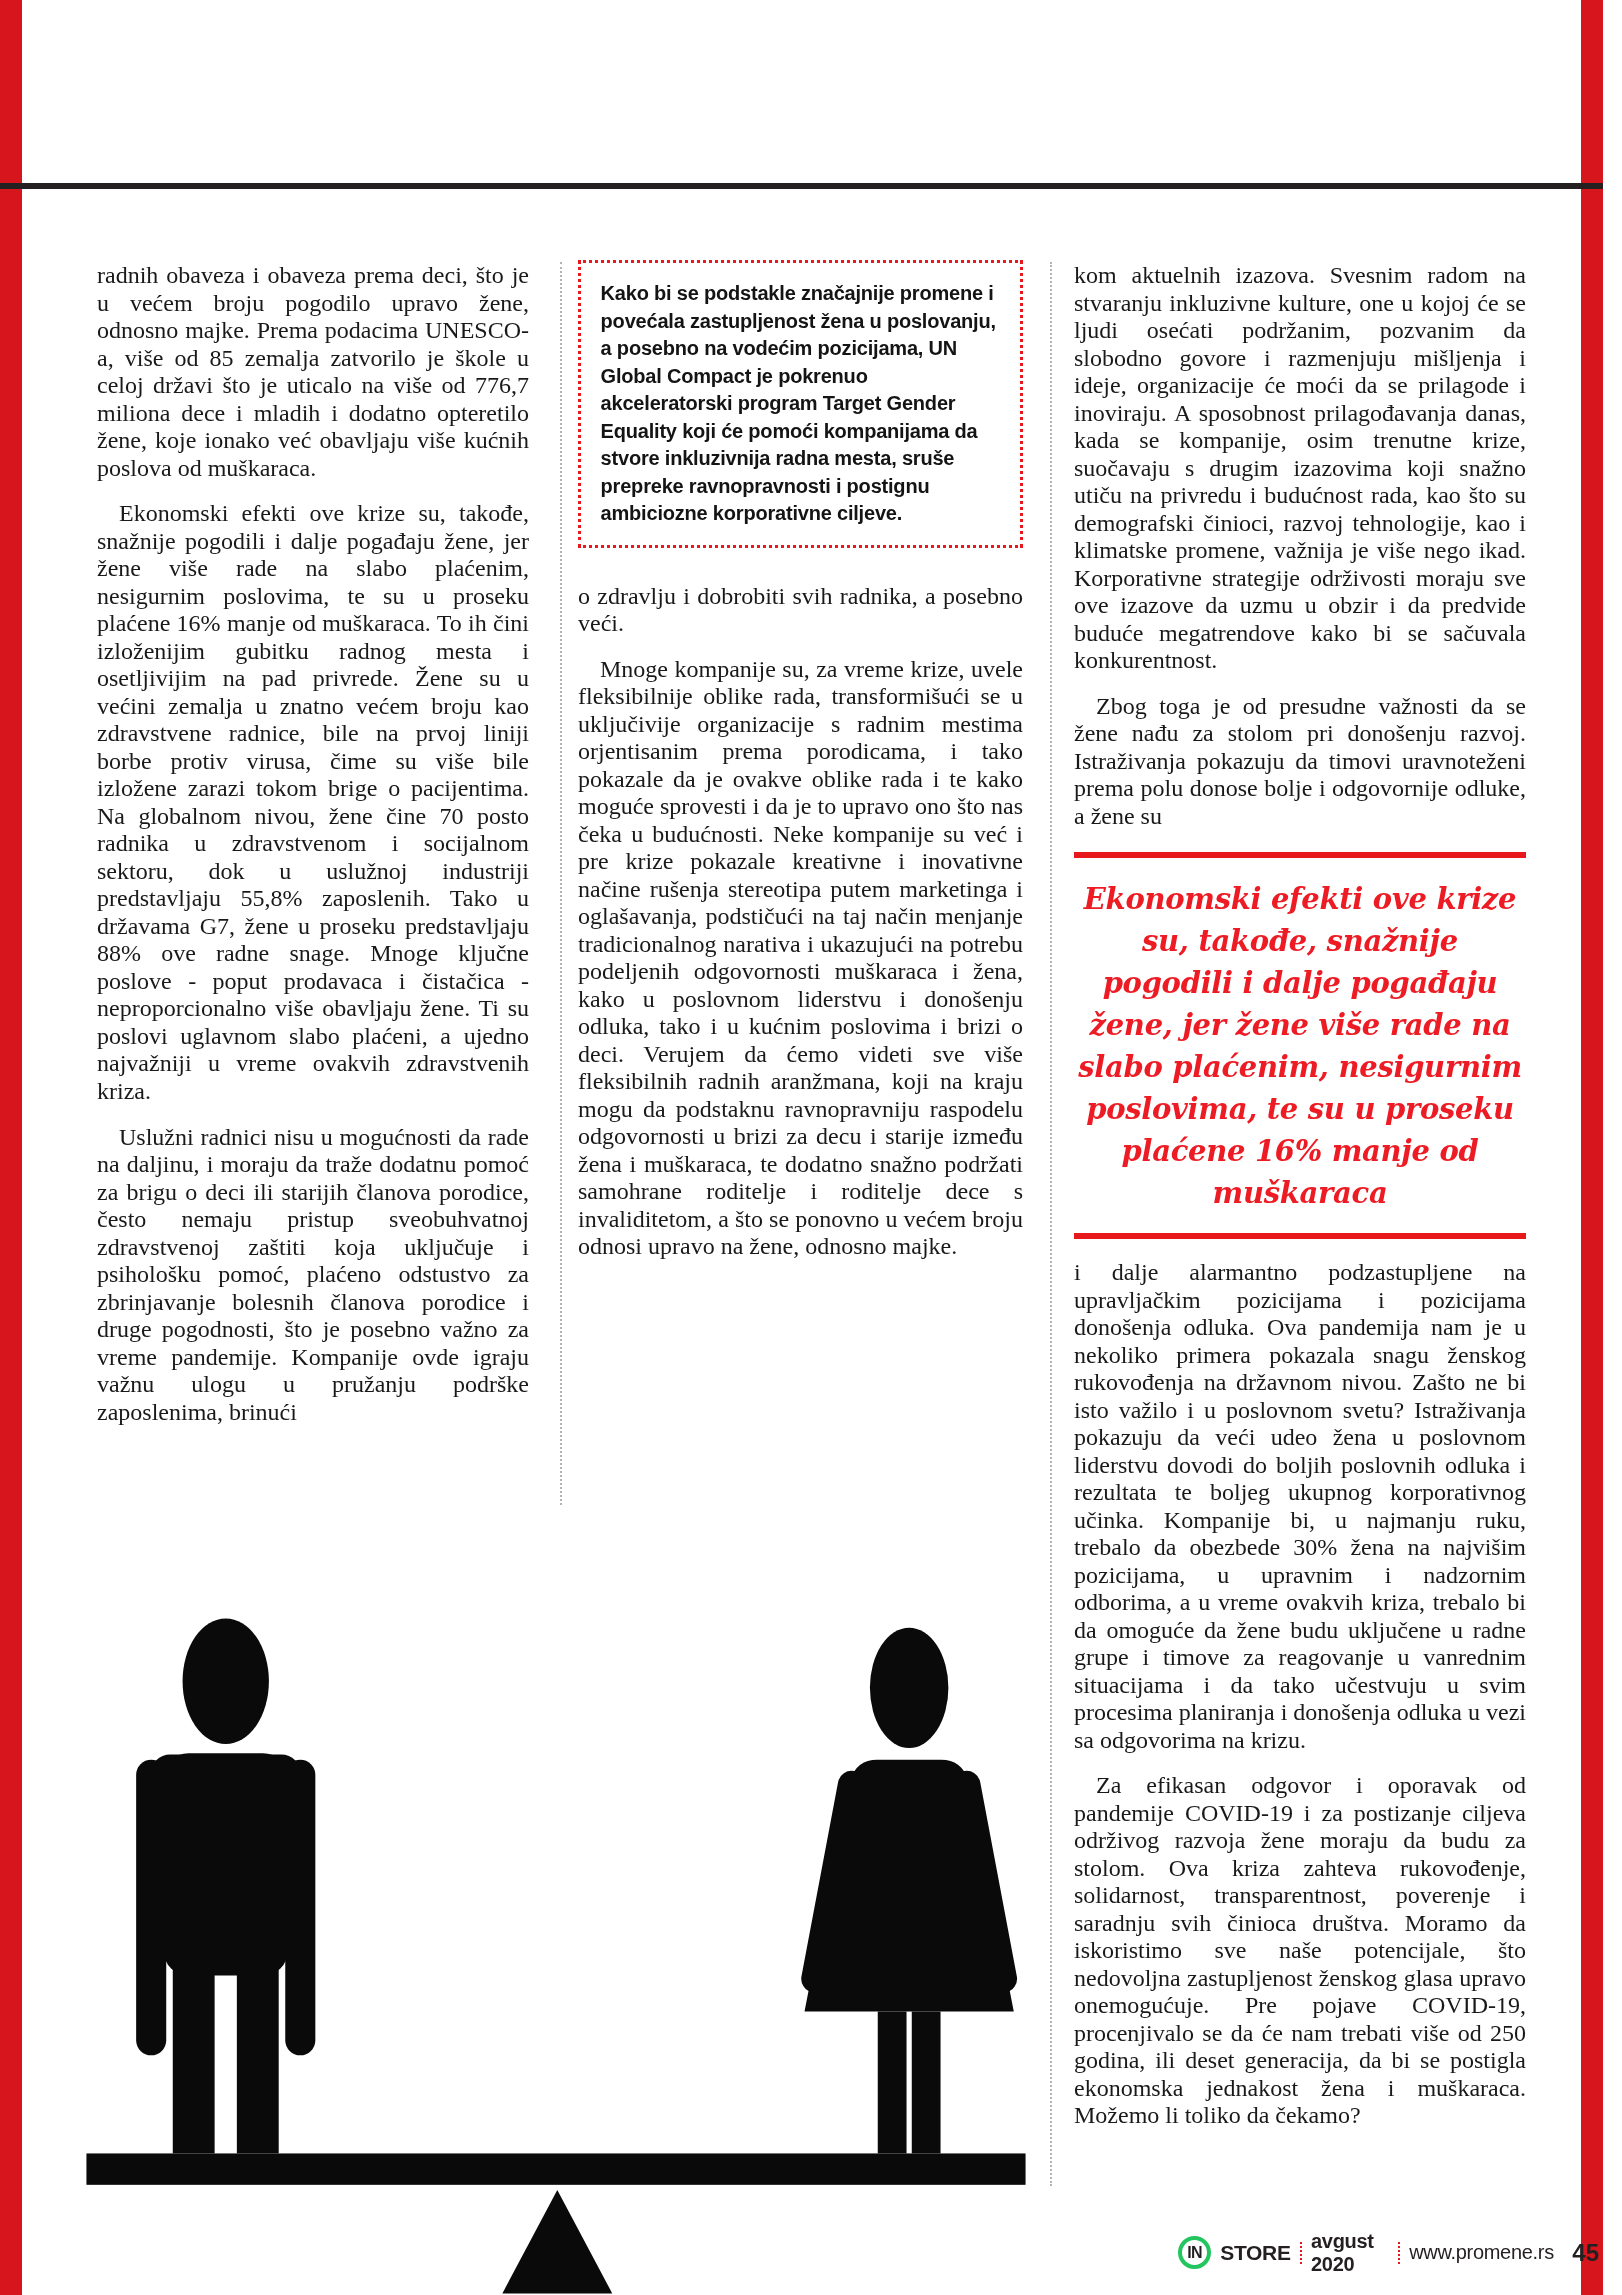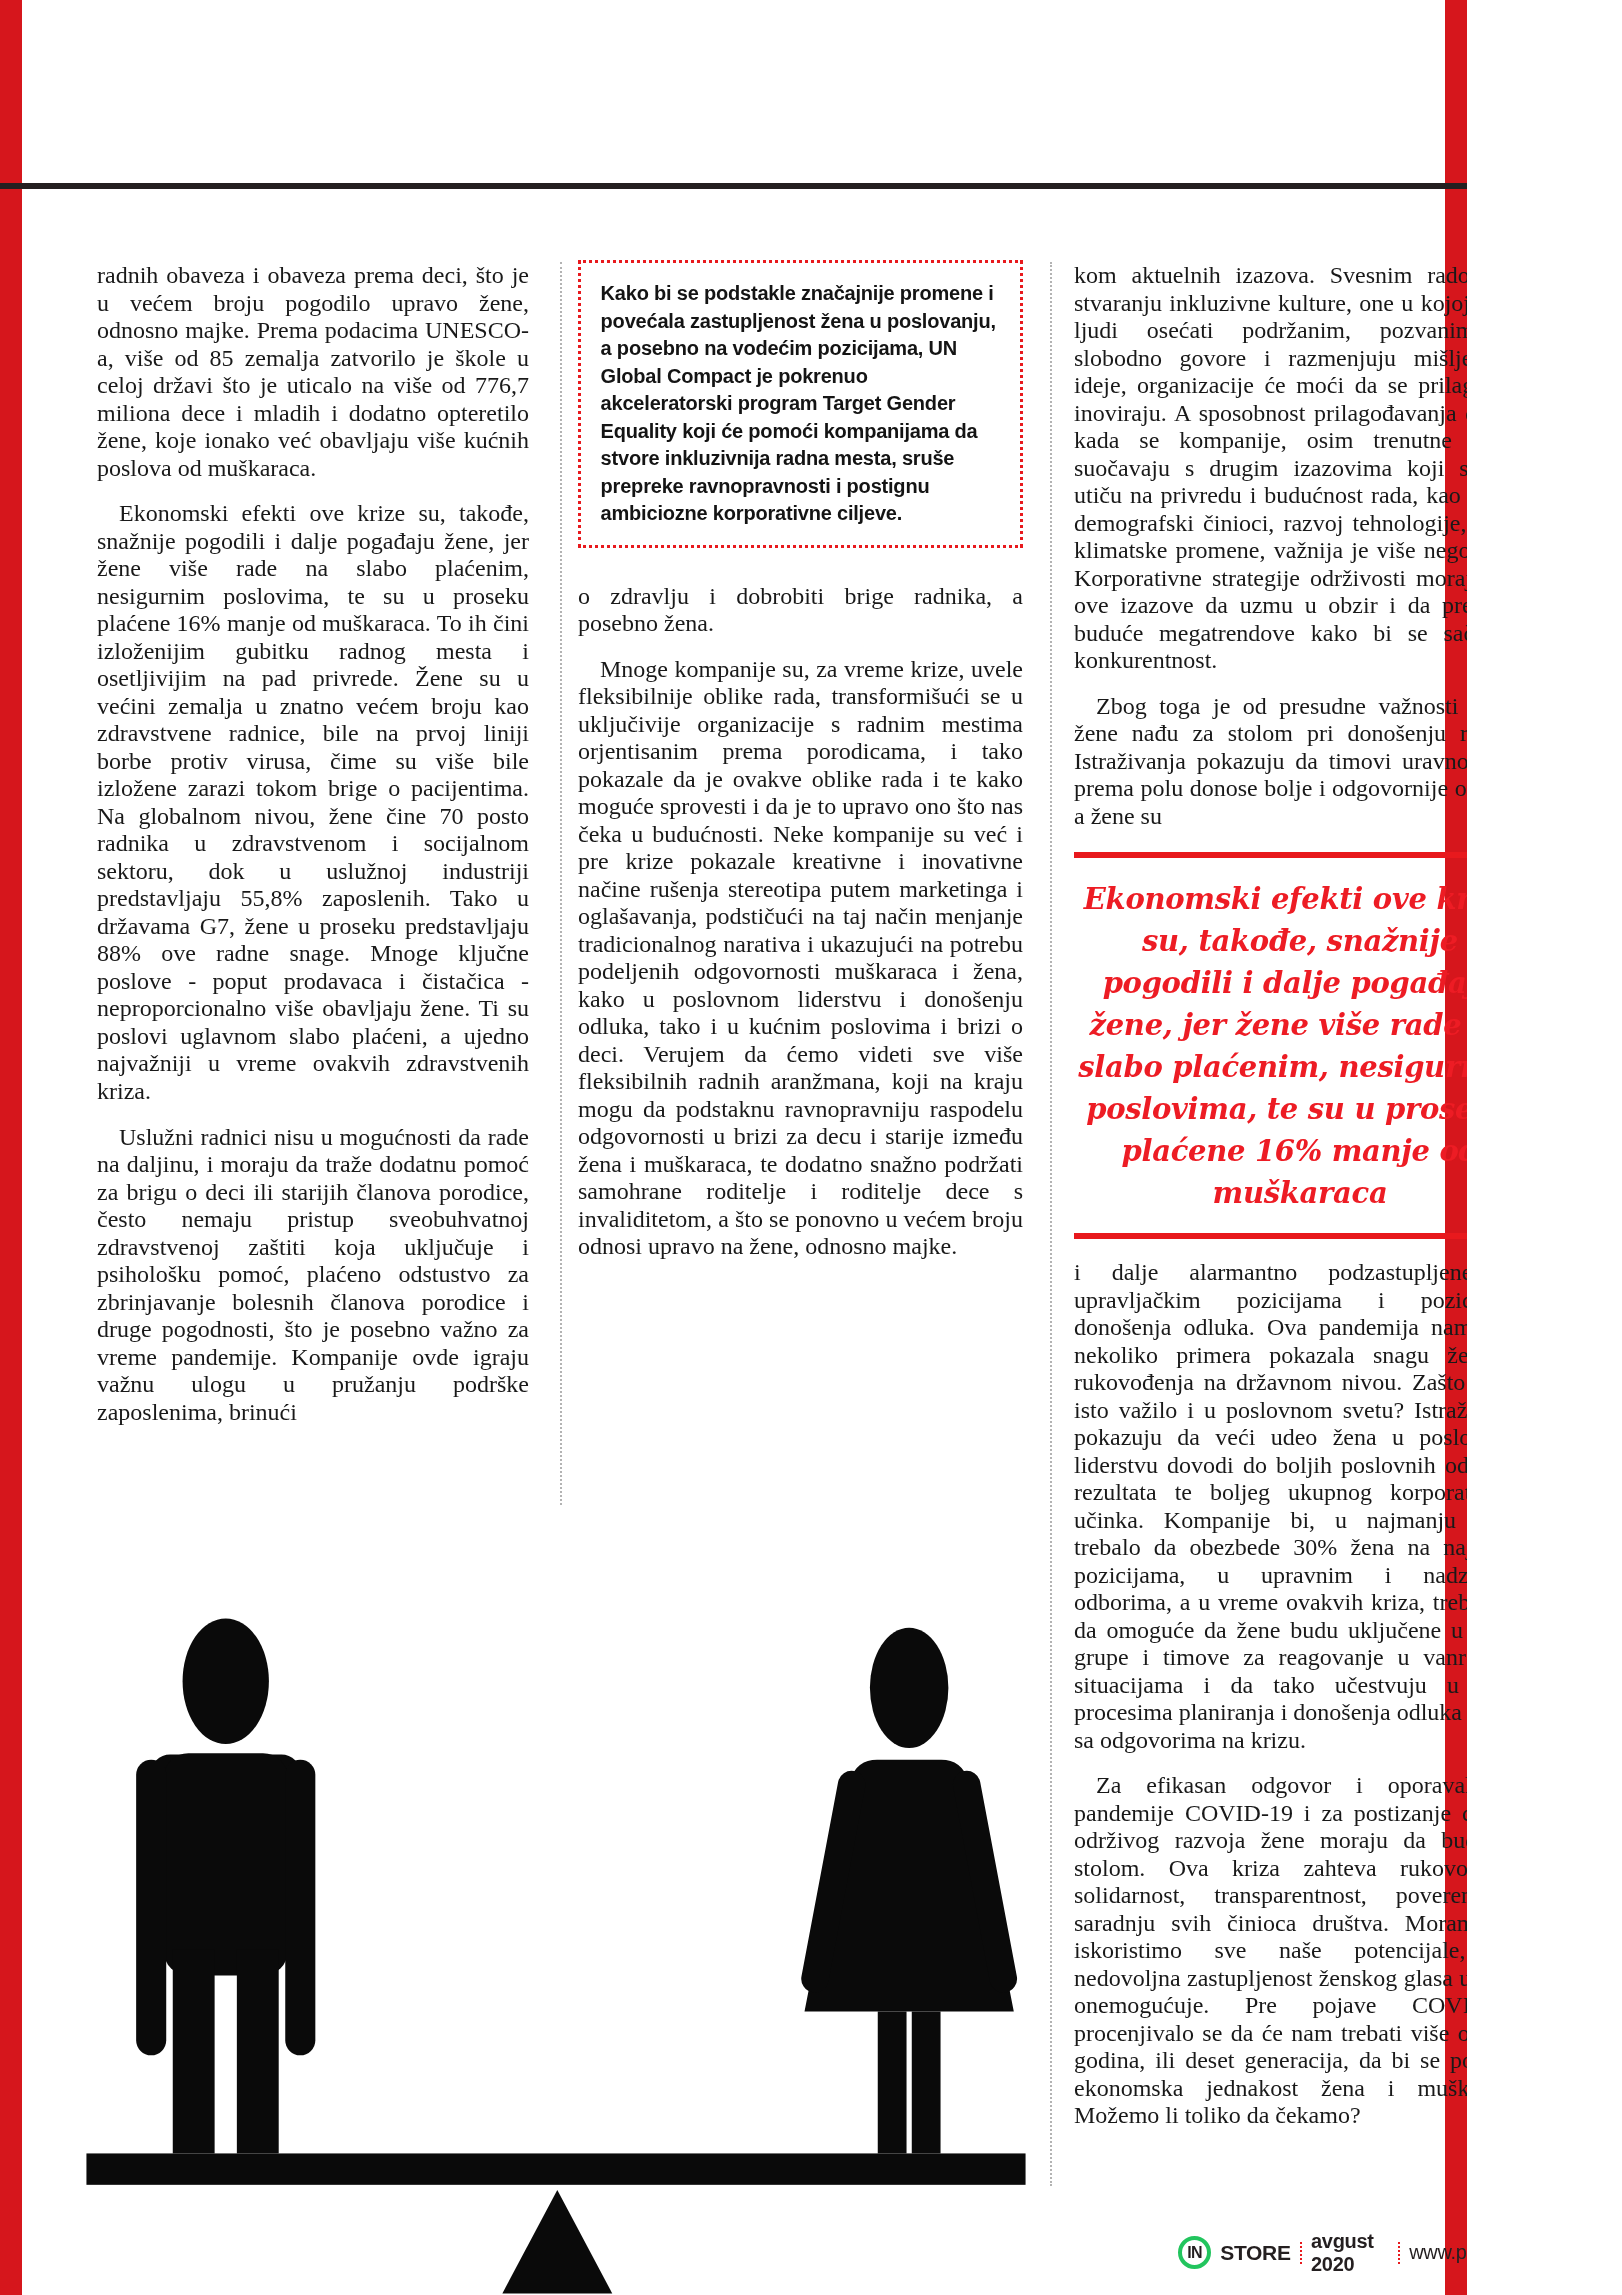--- a/index.html
+++ b/index.html
@@ -1,16 +1,16 @@
 <!DOCTYPE html>
 <html style="font-size:10.5px"><head>
 <meta charset="utf-8">
 <style>
   html,body{margin:0;padding:0;background:#ffffff;}
-  .page{position:relative;width:1467px;height:2295px;background:#ffffff;overflow:hidden;
+  .page{position:relative;width:1603px;height:2295px;background:#ffffff;overflow:hidden;
         font-family:"Liberation Serif", serif;color:#191919;}
   .edge-bar{position:absolute;top:0;width:22px;height:2295px;background:#d6161c;}
   .edge-bar.left{left:0;}
   .edge-bar.right{right:0;}
   .top-rule{position:absolute;left:0;top:183px;width:1623px;height:5.9px;background:#241f20;}
   .col{position:absolute;font-size:24px;line-height:27.5px;text-align:justify;}
   .col p{margin:0;}
   .col p + p{margin-top:18.3px;text-indent:22px;}
   .col1{left:97px;top:262px;width:432px;height:1299px;overflow:hidden;}
   .col2{left:578px;top:260px;width:445px;height:1301px;overflow:hidden;}
@@ -57,21 +57,21 @@
   <div class="col col1">
     <p>radnih obaveza i obaveza prema deci, što je u većem broju pogodilo upravo žene, odnosno majke. Prema podacima UNESCO-a, više od 85 zemalja zatvorilo je škole u celoj državi što je uticalo na više od 776,7 miliona dece i mladih i dodatno opteretilo žene, koje ionako već obavljaju više kućnih poslova od muškaraca.</p>
     <p>Ekonomski efekti ove krize su, takođe, snažnije pogodili i dalje pogađaju žene, jer žene više rade na slabo plaćenim, nesigurnim poslovima, te su u proseku plaćene 16% manje od muškaraca. To ih čini izloženijim gubitku radnog mesta i osetljivijim na pad privrede. Žene su u većini zemalja u znatno većem broju kao zdravstvene radnice, bile na prvoj liniji borbe protiv virusa, čime su više bile izložene zarazi tokom brige o pacijentima. Na globalnom nivou, žene čine 70 posto radnika u zdravstvenom i socijalnom sektoru, dok u uslužnoj industriji predstavljaju 55,8% zaposlenih. Tako u državama G7, žene u proseku predstavljaju 88% ove radne snage. Mnoge ključne poslove - poput prodavaca i čistačica - neproporcionalno više obavljaju žene. Ti su poslovi uglavnom slabo plaćeni, a ujedno najvažniji u vreme ovakvih zdravstvenih kriza.</p>
     <p>Uslužni radnici nisu u mogućnosti da rade na daljinu, i moraju da traže dodatnu pomoć za brigu o deci ili starijih članova porodice, često nemaju pristup sveobuhvatnoj zdravstvenoj zaštiti koja uključuje i psihološku pomoć, plaćeno odstustvo za zbrinjavanje bolesnih članova porodice i druge pogodnosti, što je posebno važno za vreme pandemije. Kompanije ovde igraju važnu ulogu u pružanju podrške zaposlenima, brinući</p>
   </div>
 
   <div class="col col2">
     <div class="callout-box">
       <p>Kako bi se podstakle značajnije promene i povećala zastupljenost žena u poslovanju, a posebno na vodećim pozicijama, UN Global Compact je pokrenuo akceleratorski program Target Gender Equality koji će pomoći kompanijama da stvore inkluzivnija radna mesta, sruše prepreke ravnopravnosti i postignu ambiciozne korporativne ciljeve.</p>
     </div>
-    <p>o zdravlju i dobrobiti brige radnika, a posebno žena.</p>
+    <p>o zdravlju i dobrobiti svih radnika, a posebno veći.</p>
     <p>Mnoge kompanije su, za vreme krize, uvele fleksibilnije oblike rada, transformišući se u uključivije organizacije s radnim mestima orjentisanim prema porodicama, i tako pokazale da je ovakve oblike rada i te kako moguće sprovesti i da je to upravo ono što nas čeka u budućnosti. Neke kompanije su već i pre krize pokazale kreativne i inovativne načine rušenja stereotipa putem marketinga i oglašavanja, podstičući na taj način menjanje tradicionalnog narativa i ukazujući na potrebu podeljenih odgovornosti muškaraca i žena, kako u poslovnom liderstvu i donošenju odluka, tako i u kućnim poslovima i brizi o deci. Verujem da ćemo videti sve više fleksibilnih radnih aranžmana, koji na kraju mogu da podstaknu ravnopravniju raspodelu odgovornosti u brizi za decu i starije između žena i muškaraca, te dodatno snažno podržati samohrane roditelje i roditelje dece s invaliditetom, a što se ponovno u većem broju odnosi upravo na žene, odnosno majke.</p>
   </div>
 
   <div class="col col3">
     <p>kom aktuelnih izazova. Svesnim radom na stvaranju inkluzivne kulture, one u kojoj će se ljudi osećati podržanim, pozvanim da slobodno govore i razmenjuju mišljenja i ideje, organizacije će moći da se prilagode i inoviraju. A sposobnost prilagođavanja danas, kada se kompanije, osim trenutne krize, suočavaju s drugim izazovima koji snažno utiču na privredu i budućnost rada, kao što su demografski činioci, razvoj tehnologije, kao i klimatske promene, važnija je više nego ikad. Korporativne strategije održivosti moraju sve ove izazove da uzmu u obzir i da predvide buduće megatrendove kako bi se sačuvala konkurentnost.</p>
     <p>Zbog toga je od presudne važnosti da se žene nađu za stolom pri donošenju razvoj. Istraživanja pokazuju da timovi uravnoteženi prema polu donose bolje i odgovornije odluke, a žene su</p>
     <div class="pull-quote">
       <p>Ekonomski efekti ove krize su, takođe, snažnije pogodili i dalje pogađaju žene, jer žene više rade na slabo plaćenim, nesigurnim poslovima, te su u proseku plaćene 16% manje od muškaraca</p>
     </div>
     <p class="after-quote">i dalje alarmantno podzastupljene na upravljačkim pozicijama i pozicijama donošenja odluka. Ova pandemija nam je u nekoliko primera pokazala snagu ženskog rukovođenja na državnom nivou. Zašto ne bi isto važilo i u poslovnom svetu? Istraživanja pokazuju da veći udeo žena u poslovnom liderstvu dovodi do boljih poslovnih odluka i rezultata te boljeg ukupnog korporativnog učinka. Kompanije bi, u najmanju ruku, trebalo da obezbede 30% žena na najvišim pozicijama, u upravnim i nadzornim odborima, a u vreme ovakvih kriza, trebalo bi da omoguće da žene budu uključene u radne grupe i timove za reagovanje u vanrednim situacijama i da tako učestvuju u svim procesima planiranja i donošenja odluka u vezi sa odgovorima na krizu.</p>

